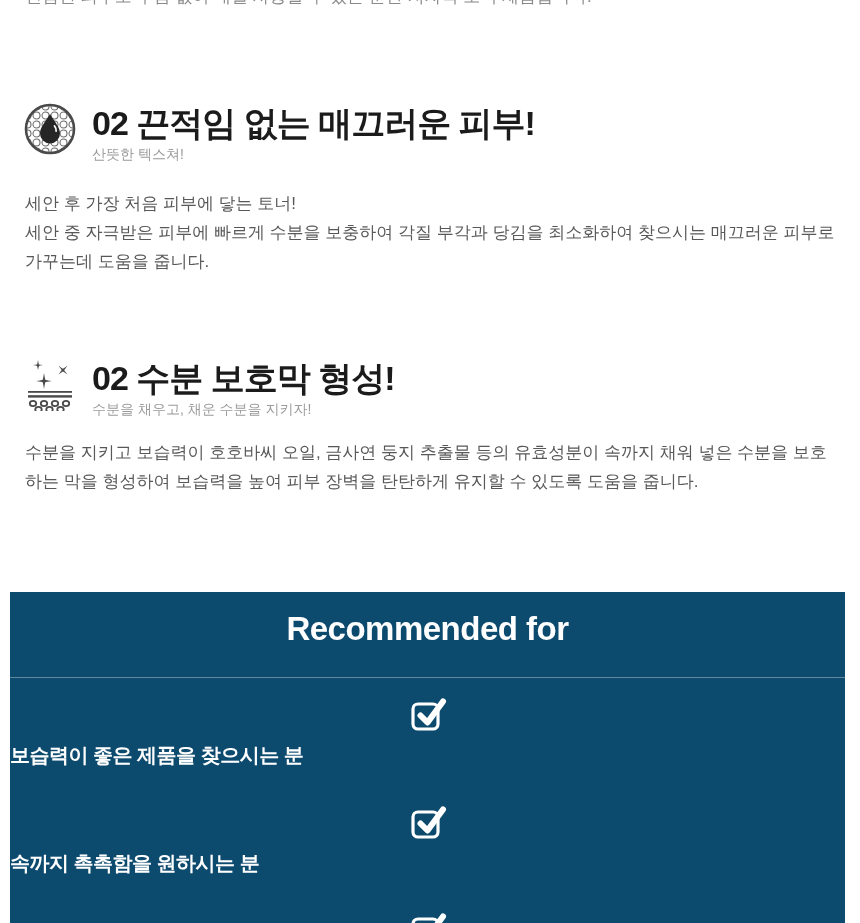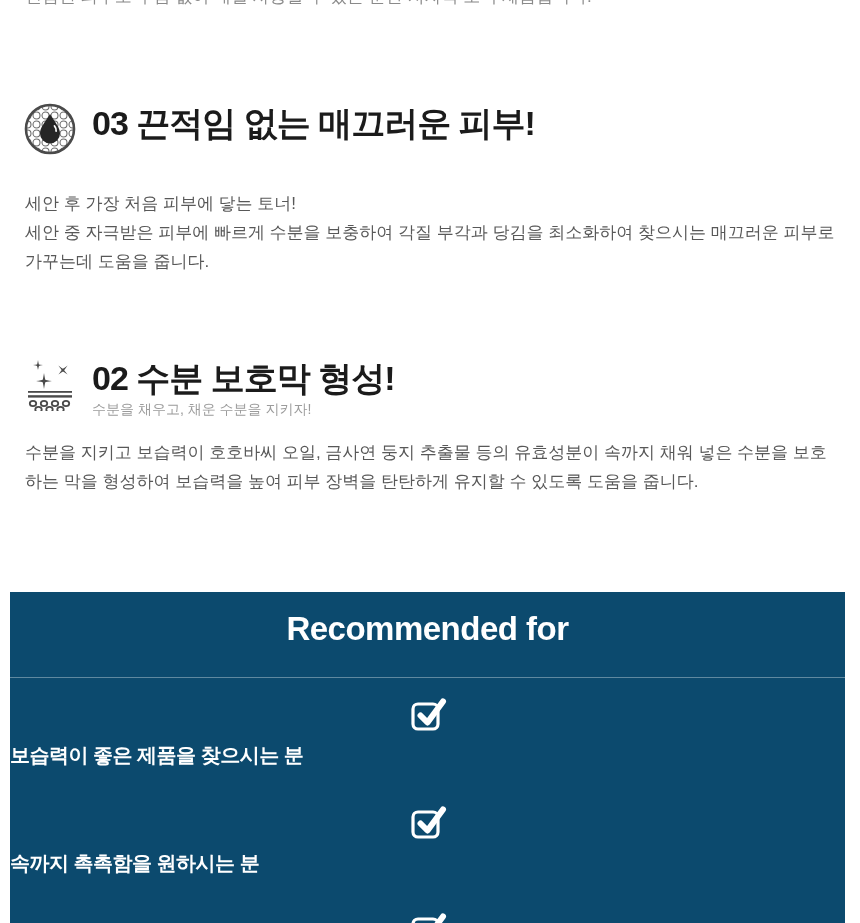--- a/index.html
+++ b/index.html
@@ -135,21 +135,22 @@
         </defs>
         <g clip-path="url(#honeyClip)">
           <rect x="0" y="0" width="54" height="54" fill="url(#honey)"></rect>
         </g>
         <circle cx="27" cy="27" r="24" fill="none" stroke="#4a4a4a" stroke-width="2.6"></circle>
         <path d="M27 12 C21.5 21 17 25.5 17 31.5 a10 10 0 0 0 20 0 C37 25.5 32.5 21 27 12 Z" fill="#262626"></path>
         <path d="M31.5 24 q2 2.5 1.6 5" fill="none" stroke="#ffffff" stroke-width="1.8" stroke-linecap="round"></path>
       </svg>
     </span>
     <span class="feature-titles">
-      <span class="feature-title">03 끈적임 없는 매끄러운 피부!</span>
+      <span class="feature-title">02 끈적임 없는 매끄러운 피부!</span>
+      <span class="feature-subtitle">산뜻한 텍스쳐!</span>
     </span>
   </div>
 
   <div class="feature-body b02">
     <div>세안 후 가장 처음 피부에 닿는 토너!</div>
     <div>세안 중 자극받은 피부에 빠르게 수분을 보충하여 각질 부각과 당김을 최소화하여 찾으시는 매끄러운 피부로 가꾸는데 도움을 줍니다.</div>
   </div>
 
   <div class="feature-header s03">
     <span class="feature-icon">

